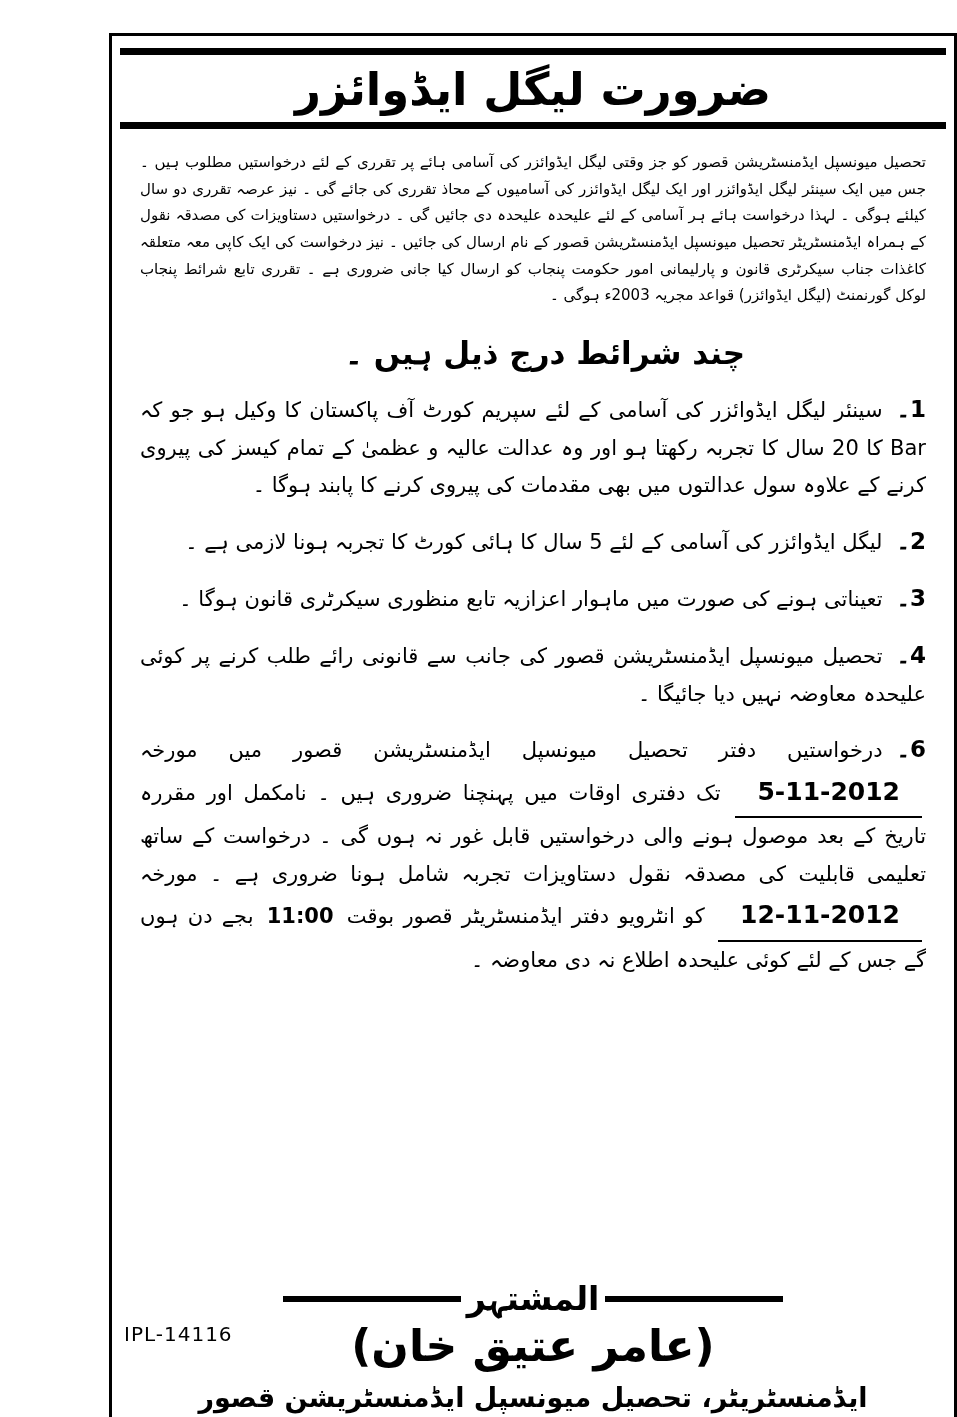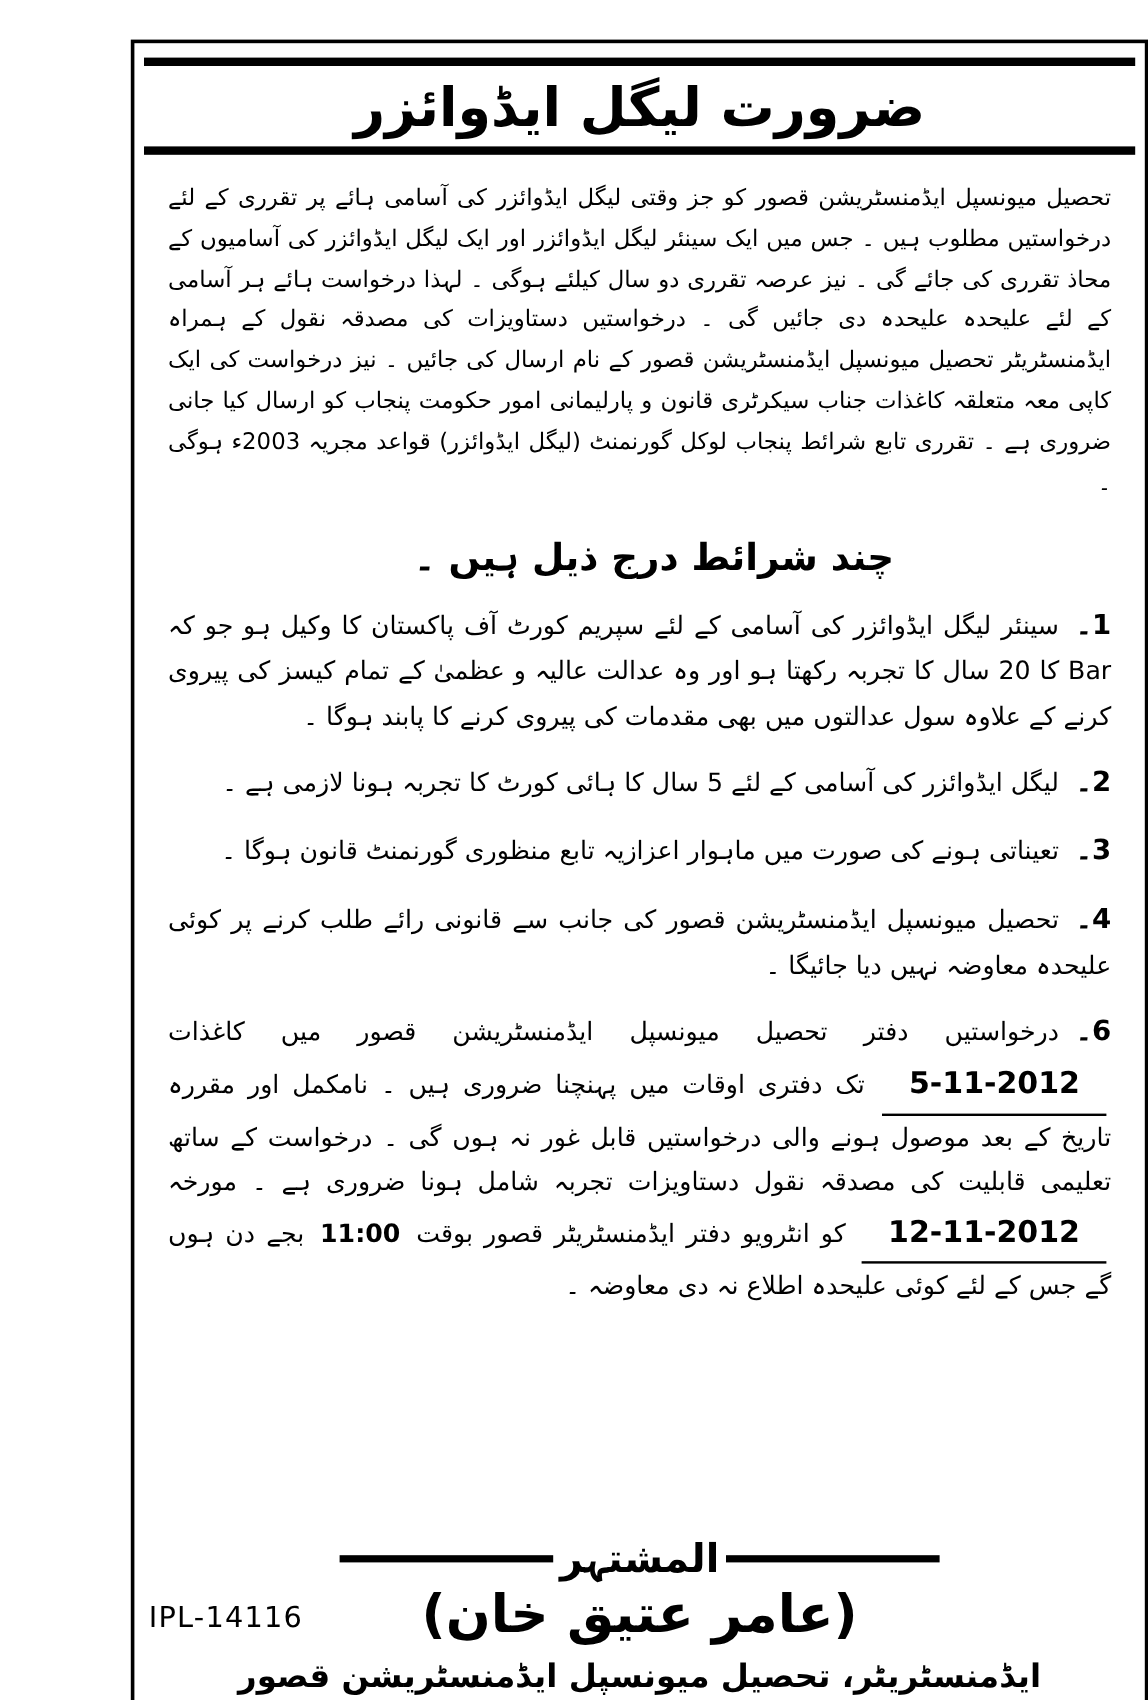--- a/index.html
+++ b/index.html
@@ -29,21 +29,21 @@
   .rule-top { margin-top: 12px; }
   .title {
     margin: 8px 0 6px 0;
     text-align: center;
     font-size: 45px;
     font-weight: 900;
     letter-spacing: 1px;
   }
   .intro {
     margin: 20px 28px 0 28px;
-    font-size: 19px;
+    font-size: 15px;
     line-height: 1.78;
     text-align: justify;
     direction: rtl;
   }
   .subheading {
     margin: 26px 0 18px 0;
     text-align: center;
     font-size: 31px;
     font-weight: 900;
     padding-left: 24px;
@@ -106,24 +106,24 @@
     white-space: nowrap;
   }
   .sig-row {
     position: relative;
     text-align: center;
     min-height: 58px;
   }
   .ipl {
     position: absolute;
     left: 12px;
-    top: 12px;
+    top: 0;
     direction: ltr;
     unicode-bidi: isolate;
-    font-size: 24px;
+    font-size: 20px;
     letter-spacing: 1px;
   }
   .signature {
     display: inline-block;
     font-size: 44px;
     font-weight: 900;
     letter-spacing: 0;
     line-height: 1.1;
   }
   .designation-row {
@@ -150,26 +150,26 @@
   <p class="intro">تحصیل میونسپل ایڈمنسٹریشن قصور کو جز وقتی لیگل ایڈوائزر کی آسامی ہائے پر تقرری کے لئے درخواستیں مطلوب ہیں ۔ جس میں ایک سینئر لیگل ایڈوائزر اور ایک لیگل ایڈوائزر کی آسامیوں کے محاذ تقرری کی جائے گی ۔ نیز عرصہ تقرری دو سال کیلئے ہوگی ۔ لہذا درخواست ہائے ہر آسامی کے لئے علیحدہ علیحدہ دی جائیں گی ۔ درخواستیں دستاویزات کی مصدقہ نقول کے ہمراہ ایڈمنسٹریٹر تحصیل میونسپل ایڈمنسٹریشن قصور کے نام ارسال کی جائیں ۔ نیز درخواست کی ایک کاپی معہ متعلقہ کاغذات جناب سیکرٹری قانون و پارلیمانی امور حکومت پنجاب کو ارسال کیا جانی ضروری ہے ۔ تقرری تابع شرائط پنجاب لوکل گورنمنٹ (لیگل ایڈوائزر) قواعد مجریہ 2003ء ہوگی ۔</p>
 
   <h2 class="subheading">چند شرائط درج ذیل ہیں ۔</h2>
 
   <div class="conditions">
 
     <p class="cond"><span class="num">1۔</span><span>سینئر لیگل ایڈوائزر کی آسامی کے لئے سپریم کورٹ آف پاکستان کا وکیل ہو جو کہ Bar کا 20 سال کا تجربہ رکھتا ہو اور وہ عدالت عالیہ و عظمیٰ کے تمام کیسز کی پیروی کرنے کے علاوہ سول عدالتوں میں بھی مقدمات کی پیروی کرنے کا پابند ہوگا ۔</span></p>
 
     <p class="cond"><span class="num">2۔</span><span>لیگل ایڈوائزر کی آسامی کے لئے 5 سال کا ہائی کورٹ کا تجربہ ہونا لازمی ہے ۔</span></p>
 
-    <p class="cond"><span class="num">3۔</span><span>تعیناتی ہونے کی صورت میں ماہوار اعزازیہ تابع منظوری گورنمنٹ قانون ہوگا ۔</span></p>
+    <p class="cond"><span class="num">3۔</span><span>تعیناتی ہونے کی صورت میں ماہوار اعزازیہ تابع منظوری سیکرٹری قانون ہوگا ۔</span></p>
 
     <p class="cond"><span class="num">4۔</span><span>تحصیل میونسپل ایڈمنسٹریشن قصور کی جانب سے قانونی رائے طلب کرنے پر کوئی علیحدہ معاوضہ نہیں دیا جائیگا ۔</span></p>
 
 
-    <p class="cond"><span class="num">6۔</span><span>درخواستیں دفتر تحصیل میونسپل ایڈمنسٹریشن قصور میں کاغذات</span>
+    <p class="cond"><span class="num">6۔</span><span>درخواستیں دفتر تحصیل میونسپل ایڈمنسٹریشن قصور میں مورخہ</span>
       <span class="inline-date">5-11-2012</span>
       <span>تک دفتری اوقات میں پہنچنا ضروری ہیں ۔ نامکمل اور مقررہ تاریخ کے بعد موصول ہونے والی درخواستیں قابل غور نہ ہوں گی ۔ درخواست کے ساتھ تعلیمی قابلیت کی مصدقہ نقول دستاویزات تجربہ شامل ہونا ضروری ہے ۔ مورخہ</span>
       <span class="inline-date">12-11-2012</span>
       <span>کو انٹرویو دفتر ایڈمنسٹریٹر قصور بوقت</span>
       <span class="inline-time">11:00</span>
       <span>بجے دن ہوں گے جس کے لئے کوئی علیحدہ اطلاع نہ دی معاوضہ ۔</span></p>
 
   </div>
 
   <div class="footer">

